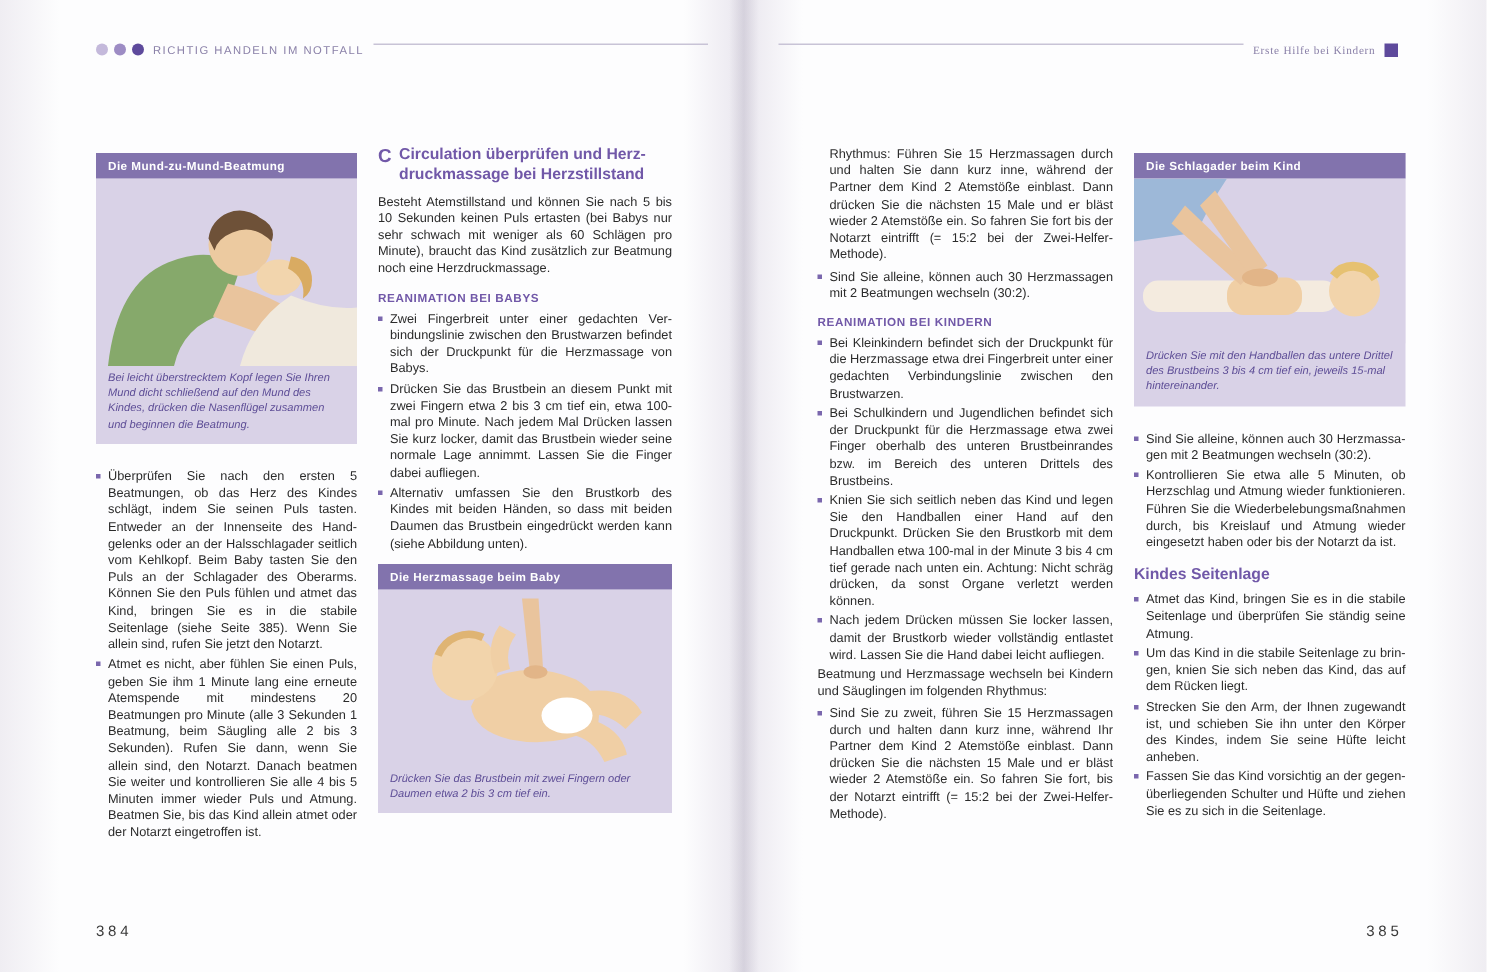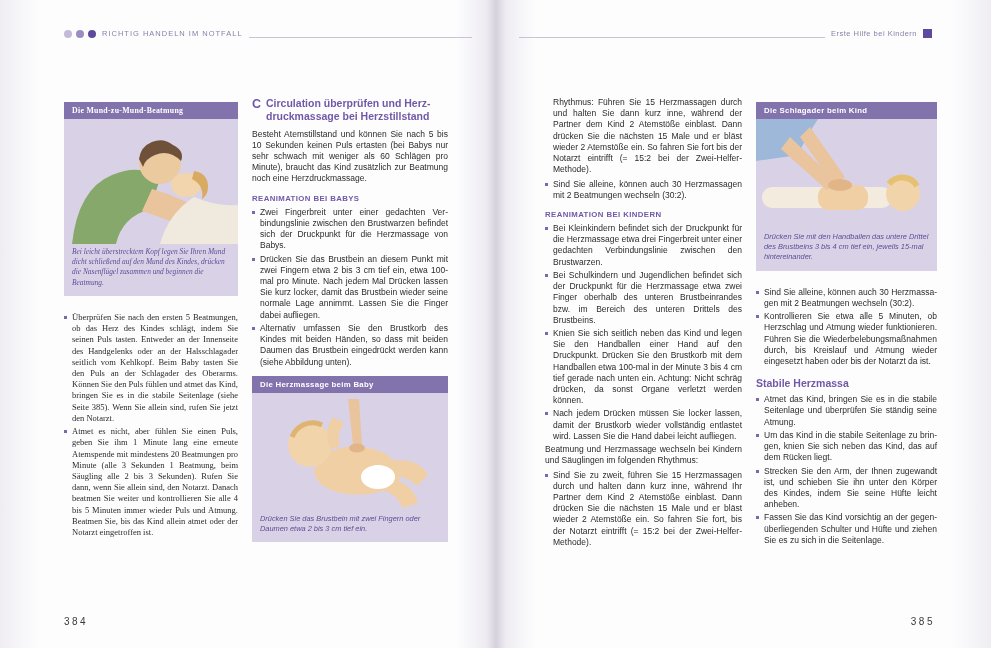--- a/index.html
+++ b/index.html
@@ -8,37 +8,37 @@
     position:relative;
     font-family:"Liberation Sans", sans-serif;
     color:#2b2b2b;
     background:linear-gradient(90deg,#efedf2 0%,#fdfdfe 4%,#fdfdfe 46%,#e9e6ee 50%,#fdfdfe 54%,#fdfdfe 96%,#efedf2 100%);
     overflow:hidden;
   }
   .spine { position:absolute; left:486px; top:0; width:20px; height:100%;
     background:linear-gradient(90deg,rgba(70,60,95,0) 0%,rgba(70,60,95,0.12) 50%,rgba(70,60,95,0) 100%); }
 
   
-  .running-head { position:absolute; top:29px; display:flex; align-items:flex-end; gap:6px;
+  .running-head { position:absolute; top:29px; display:flex; align-items:flex-start; gap:6px;
     font-size:7.5px; color:#8a80a8; letter-spacing:1px; }
   .rh-left  { left:64px;  width:408px; }
   .rh-right { left:519px; width:413px; }
   .rh-rule { flex:1; border-top:1px solid #c8c3d6; height:0; }
   .rh-dots { display:flex; gap:4px; align-items:center; }
   .rh-dot { width:8px; height:8px; border-radius:50%; }
   .rh-dot.d1 { background:#c4b9db; }
   .rh-dot.d2 { background:#9d8cc4; }
   .rh-dot.d3 { background:#5e4a9c; }
   .rh-square { width:9px; height:9px; background:#5e4a9c; }
   .rh-label-left { text-transform:uppercase; white-space:nowrap; }
-  .rh-label-right { white-space:nowrap; letter-spacing:0.5px; }
+  .rh-label-right { white-space:nowrap; letter-spacing:0.5px;font-family:Liberation Serif, serif; }
 
   
   .col { position:absolute; }
-  .col1 { left:64px;  top:102px; width:174px;font-family:Liberation Serif, serif; }
+  .col1 { left:64px;  top:102px; width:174px; }
   .col2 { left:252px; top:97px;  width:196px; }
   .col3 { left:545px; top:97px;  width:197px; }
   .col4 { left:756px; top:102px; width:181px; }
 
   .body-text, .bullets li { font-size:8.5px; line-height:1.32; text-align:justify; color:#2b2b2b; }
   .para { margin-bottom:3px; }
   .para.indent { padding-left:8px; }
 
   .bullets { list-style:none; }
   .bullets li { position:relative; padding-left:8px; margin-bottom:2px; }
@@ -167,21 +167,21 @@
       <path d="M34 18 L80 62 L71 71 L25 30 Z" fill="#e9c49d"></path>
       <path d="M54 8 L89 58 L78 66 L44 18 Z" fill="#e9c49d"></path>
       <ellipse cx="84" cy="66" rx="12" ry="6" fill="#e2b588"></ellipse>
     </svg>
     <div class="figure-caption">Drücken Sie mit den Handballen das untere Drittel des Brustbeins 3 bis 4 cm tief ein, jeweils 15-mal hintereinander.</div>
   </div>
   <ul class="bullets">
     <li>Sind Sie alleine, können auch 30 Herzmassa­gen mit 2 Beatmungen wechseln (30:2).</li>
     <li>Kontrollieren Sie etwa alle 5 Minuten, ob Herzschlag und Atmung wieder funktionie­ren. Führen Sie die Wiederbelebungs­maß­nahmen durch, bis Kreislauf und Atmung wieder eingesetzt haben oder bis der Notarzt da ist.</li>
   </ul>
-  <div class="section-heading">Stabile Herzmassa</div>
+  <div class="section-heading">Kindes Seitenlage</div>
   <ul class="bullets">
     <li>Atmet das Kind, bringen Sie es in die stabile Seitenlage und überprüfen Sie ständig seine Atmung.</li>
     <li>Um das Kind in die stabile Seitenlage zu brin­gen, knien Sie sich neben das Kind, das auf dem Rücken liegt.</li>
     <li>Strecken Sie den Arm, der Ihnen zugewandt ist, und schieben Sie ihn unter den Körper des Kindes, indem Sie seine Hüfte leicht anheben.</li>
     <li>Fassen Sie das Kind vorsichtig an der gegen­überliegenden Schulter und Hüfte und ziehen Sie es zu sich in die Seitenlage.</li>
   </ul>
 </div>
 
 <div class="page-number pn-left">384</div>
 <div class="page-number pn-right">385</div>

